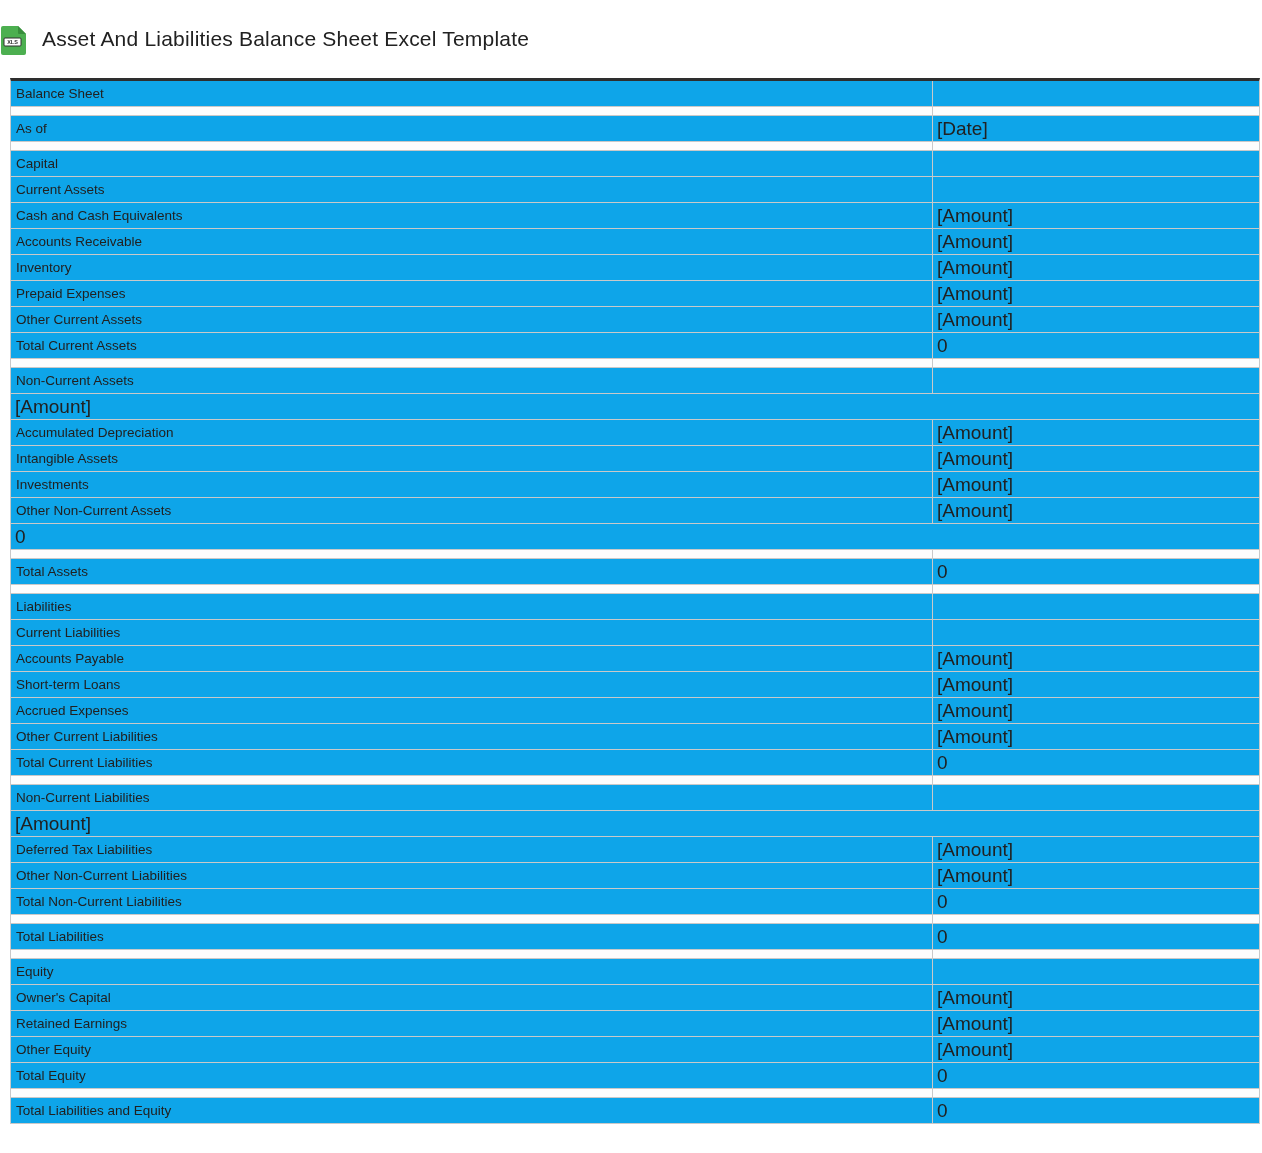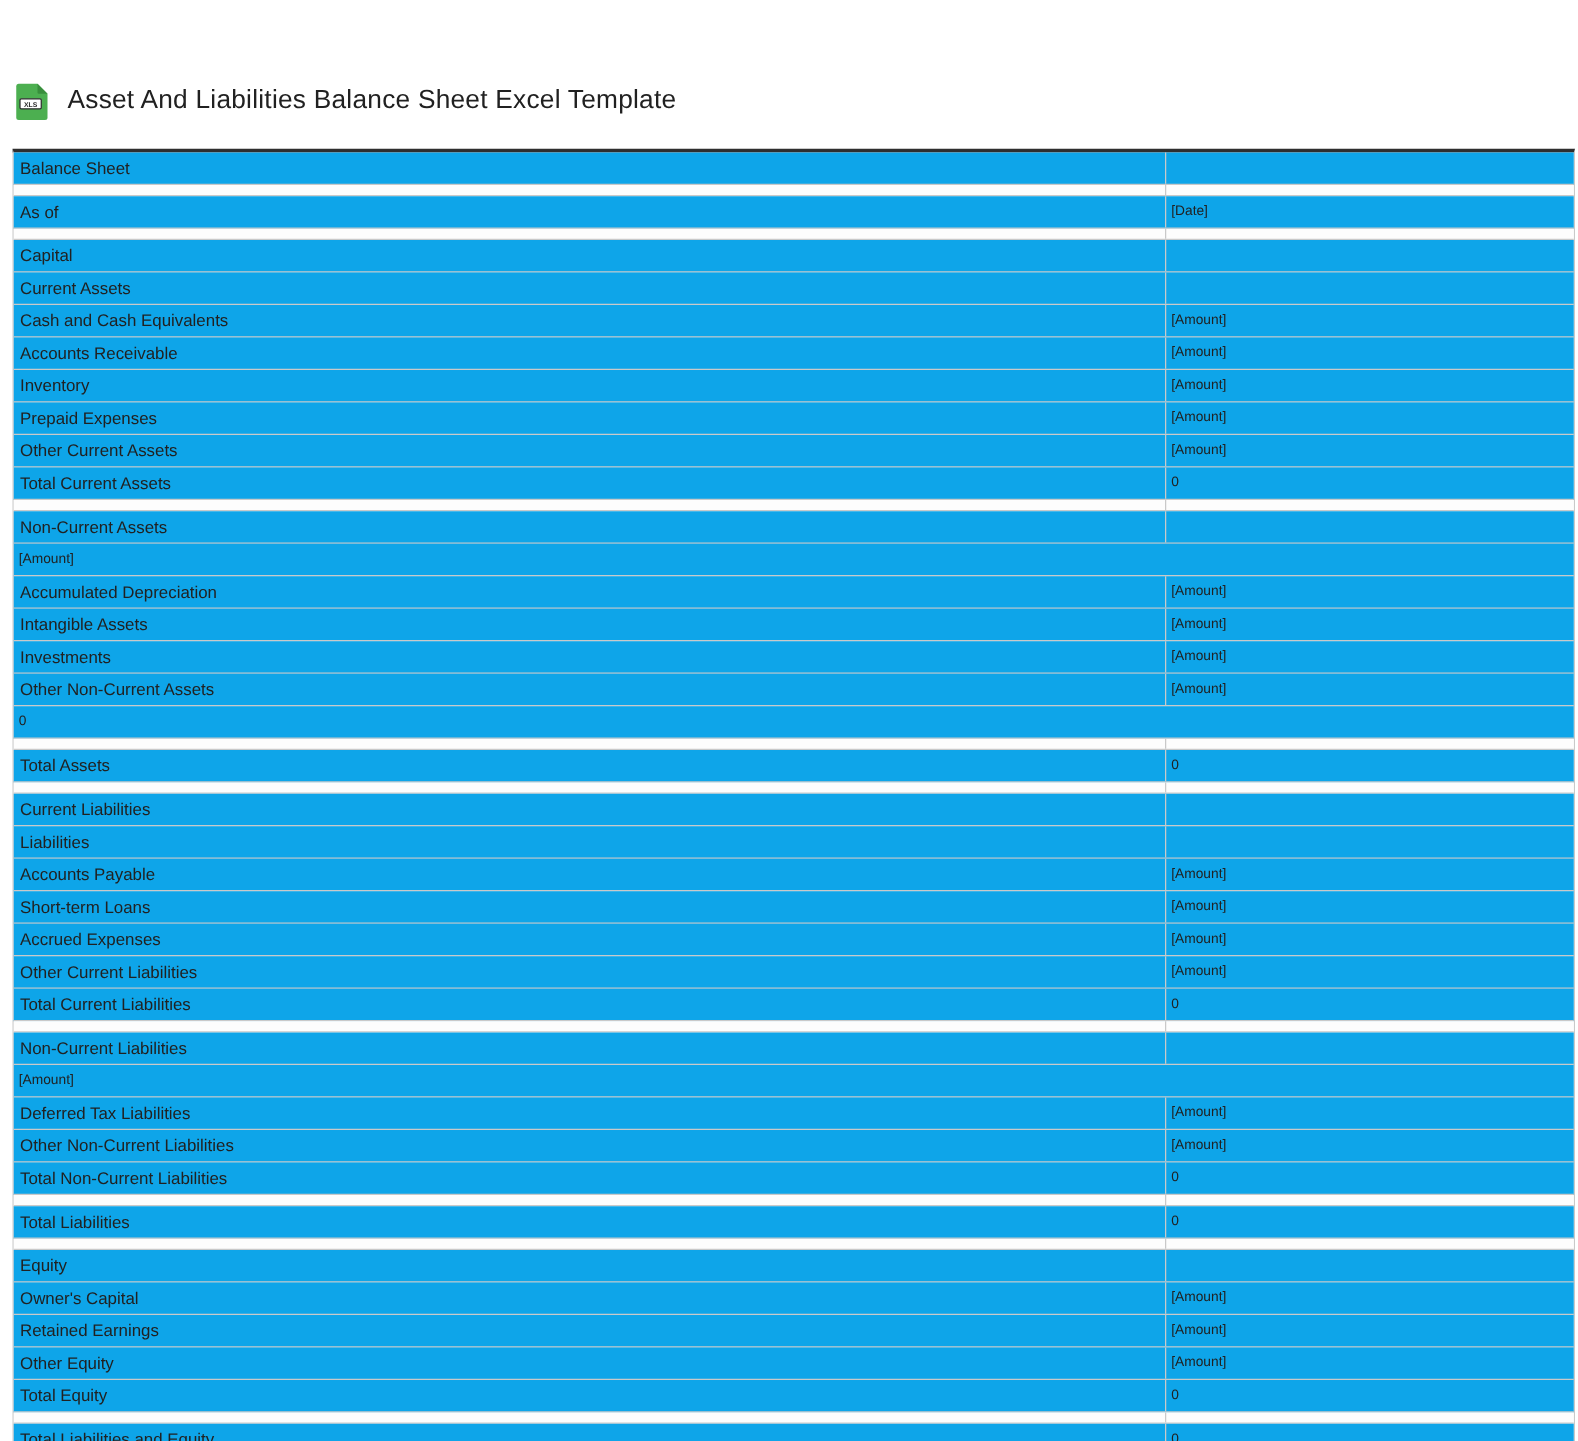--- a/index.html
+++ b/index.html
@@ -12,23 +12,21 @@
   .page {
     width: 1262px;
     height: 1153px;
     overflow: hidden;
     background: #ffffff;
   }
   .header {
     height: 78px;
     display: flex;
     align-items: center;
-    padding-left: 12px;
-    box-sizing: border-box;
-    margin-top: 41px;
+    box-sizing: border-box;
   }
   .file-icon {
     width: 27px;
     height: 31px;
     margin-right: 15px;
     flex: 0 0 auto;
     margin-top: 2px;
   }
   .page-title {
     font-size: 21px;
@@ -61,21 +59,21 @@
     font-size: 13.5px;
     line-height: 25px;
     white-space: nowrap;
     overflow: hidden;
     box-sizing: border-box;
   }
   .cell-value {
     flex: 0 0 326px;
     width: 326px;
     padding-left: 4px;
-    font-size: 11px;
+    font-size: 19px;
     line-height: 25px;
     white-space: nowrap;
     overflow: hidden;
     box-sizing: border-box;
   }
   .trow.spacer .cell-label,
   .trow.spacer .cell-value {
     line-height: 8px;
     font-size: 1px;
   }
@@ -180,28 +178,28 @@
       </div>
       <div class="trow">
         <div class="cell-label">Total Assets</div>
         <div class="cell-value">0</div>
       </div>
       <div class="trow spacer">
         <div class="cell-label"></div>
         <div class="cell-value"></div>
       </div>
       <div class="trow">
+        <div class="cell-label">Liabilities</div>
+        <div class="cell-value"></div>
+      </div>
+      <div class="trow">
         <div class="cell-label">Current Liabilities</div>
         <div class="cell-value"></div>
       </div>
       <div class="trow">
-        <div class="cell-label">Liabilities</div>
-        <div class="cell-value"></div>
-      </div>
-      <div class="trow">
         <div class="cell-label">Accounts Payable</div>
         <div class="cell-value">[Amount]</div>
       </div>
       <div class="trow">
         <div class="cell-label">Short-term Loans</div>
         <div class="cell-value">[Amount]</div>
       </div>
       <div class="trow">
         <div class="cell-label">Accrued Expenses</div>
         <div class="cell-value">[Amount]</div>

